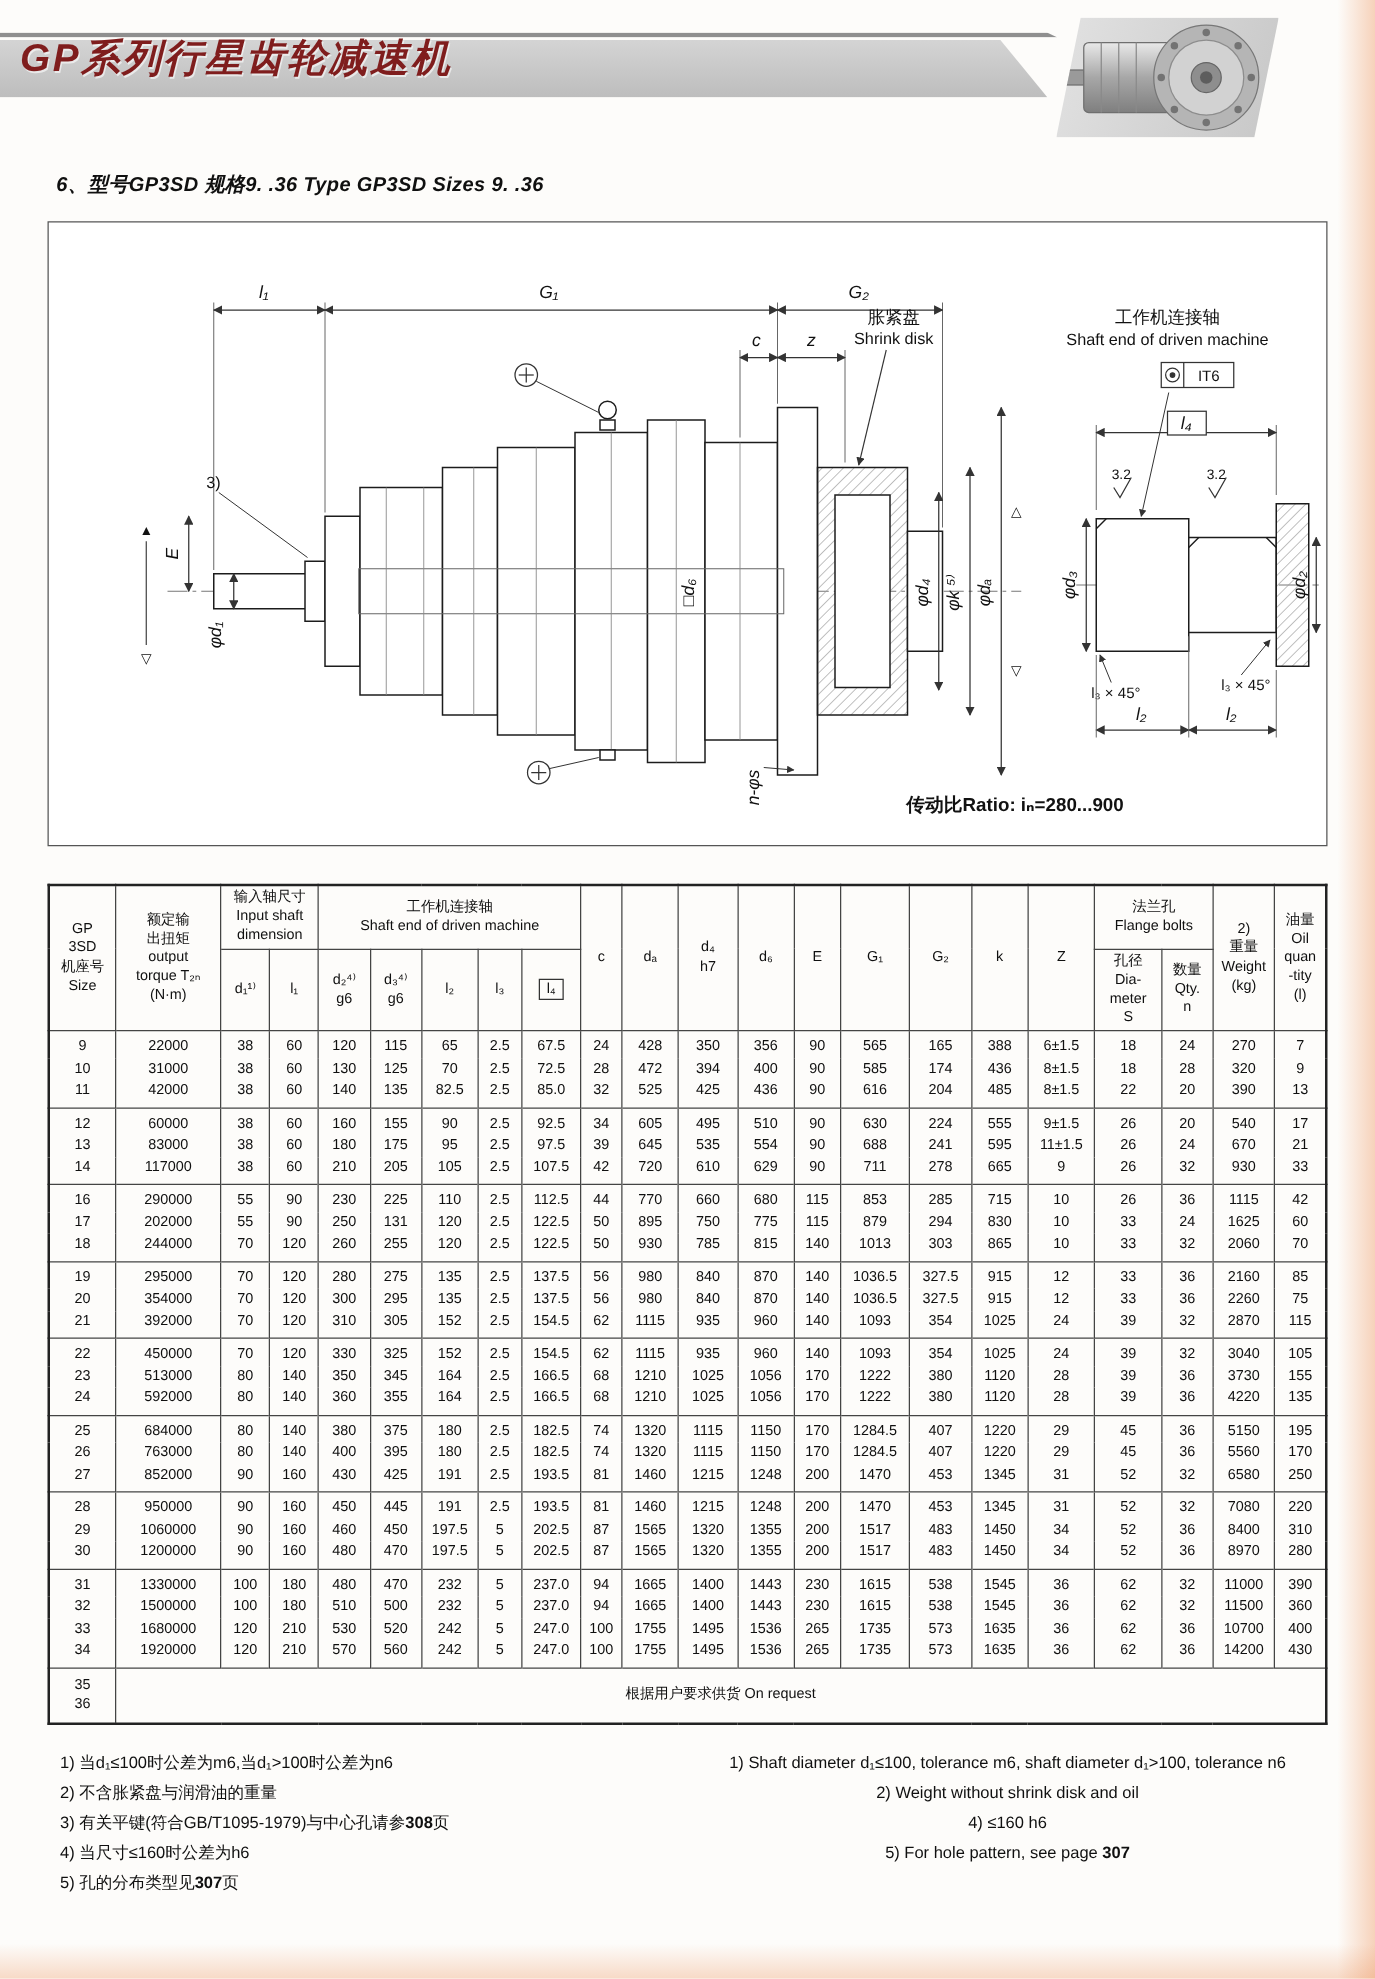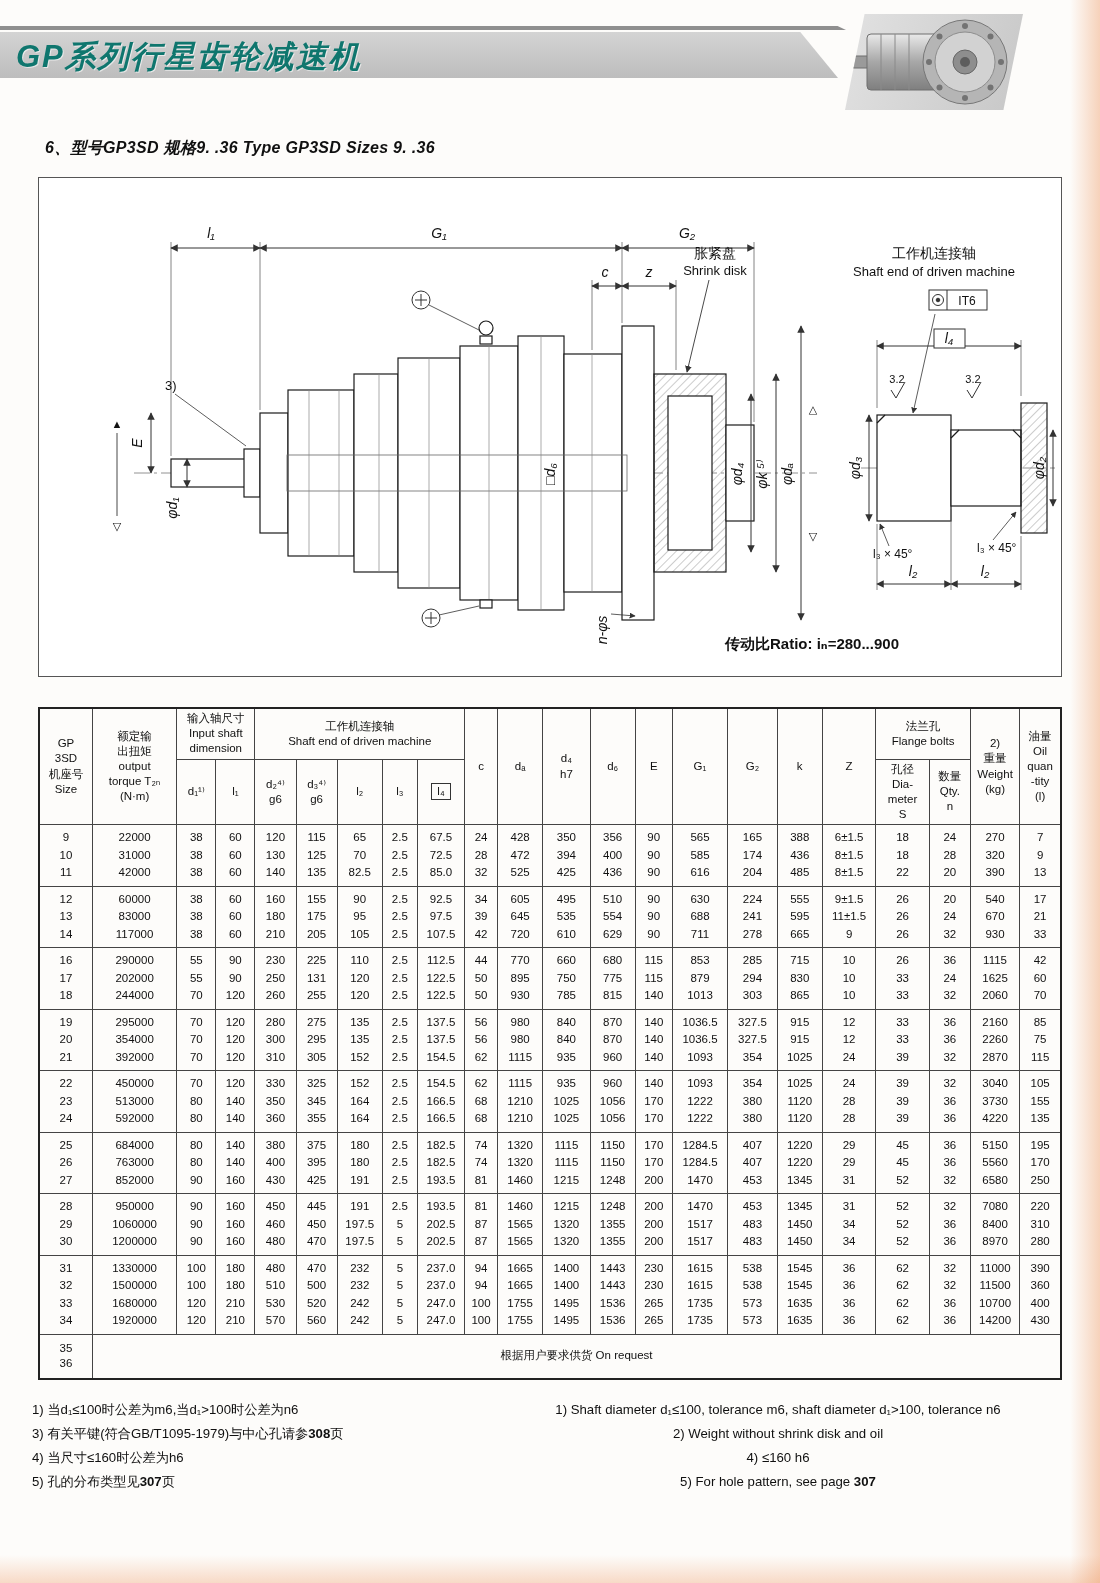--- a/index.html
+++ b/index.html
@@ -13,22 +13,22 @@
   .edge-bottom{position:absolute;bottom:0;left:0;width:100%;height:28px;
     background:linear-gradient(to bottom,rgba(255,255,255,0),rgba(236,146,90,.32));pointer-events:none;}
 
   
   .header{position:relative;height:112px;}
   .ribbon-line{position:absolute;left:0;top:26px;width:846px;height:4px;background:#8f8f8f;
     clip-path:polygon(0 0,99% 0,100% 100%,0 100%);}
   .ribbon{position:absolute;left:0;top:32px;width:838px;height:46px;
     background:linear-gradient(#d4d4d4,#bdbdbd);
     clip-path:polygon(0 0,95.5% 0,100% 100%,0 100%);}
-  .page-title{position:absolute;left:16px;top:36px;margin:0;
-    font-size:31px;font-weight:bold;font-style:italic;letter-spacing:2px;color:#0f766e;
+  .page-title{position:absolute;left:16px;top:26px;margin:0;
+    font-size:31px;font-weight:bold;font-style:italic;letter-spacing:2px;color:#7f1d1d;
     text-shadow:1px 1px 0 rgba(255,255,255,.6);}
   .gear-panel{position:absolute;left:845px;top:14px;width:178px;height:96px;
     background:linear-gradient(110deg,#e2e2e2,#c7c7c7);
     clip-path:polygon(11% 0,100% 0,89% 100%,0 100%);}
   .gear-panel svg{position:absolute;left:2px;top:2px;}
 
   .section-title{margin:26px 0 0 45px;font-size:16px;font-weight:600;color:#101010;letter-spacing:.3px;font-style:italic;}
 
   
   .drawing-frame{margin:18px 38px 0 38px;width:1022px;height:498px;border:1px solid #555;background:#fff;}
@@ -43,21 +43,21 @@
   .spec-table th,.spec-table td{border:1px solid #444;text-align:center;vertical-align:middle;
     font-size:11.5px;color:#101010;padding:1px 0;}
   .spec-table thead th{font-weight:normal;line-height:1.32;white-space:pre-line;padding:2px 1px;}
   .spec-table tbody td{border-top:none;border-bottom:none;line-height:15.5px;white-space:pre-line;}
   .spec-table tbody tr.g-start td{border-top:1px solid #444;padding-top:5px;}
   .spec-table tbody tr.g-end td{padding-bottom:5px;}
   .spec-table tbody tr.on-request td{border-top:1px solid #444;padding:6px 0;}
   .boxed{display:inline-block;border:1px solid #333;padding:0 5px;line-height:15px;}
 
   
-  .footnotes{display:flex;margin:18px 38px 0 32px;gap:26px;}
+  .footnotes{display:flex;margin:18px 38px 0 48px;gap:38px;}
   .fn-col{font-size:13.2px;line-height:24px;color:#101010;}
   .fn-col.left{width:485px;}
   .fn-col.right{width:470px;text-align:center;}
 </style>
 </head>
 <body>
 
 <div class="header">
   <div class="ribbon-line"></div>
   <div class="ribbon"></div>
@@ -943,20 +943,21 @@
         <td>35
 36</td>
         <td colspan="21">根据用户要求供货   On request</td>
       </tr>
     </tbody>
 </table>
 
 <div class="footnotes">
   <div class="fn-col left">
       <div><span>1) 当d₁≤100时公差为m6,当d₁&gt;100时公差为n6</span></div>
+      <div><span>2) 不含胀紧盘与润滑油的重量</span></div>
       <div><span>3) 有关平键(符合GB/T1095-1979)与中心孔请参</span><b>308</b><span>页</span></div>
       <div><span>4) 当尺寸≤160时公差为h6</span></div>
       <div><span>5) 孔的分布类型见</span><b>307</b><span>页</span></div>
     </div>
   <div class="fn-col right">
       <div><span>1) Shaft diameter d₁≤100, tolerance m6, shaft diameter d₁&gt;100, tolerance n6</span></div>
       <div><span>2) Weight without shrink disk and oil</span></div>
       <div><span>4) ≤160 h6</span></div>
       <div><span>5) For hole pattern, see page </span><b>307</b></div>
     </div>

